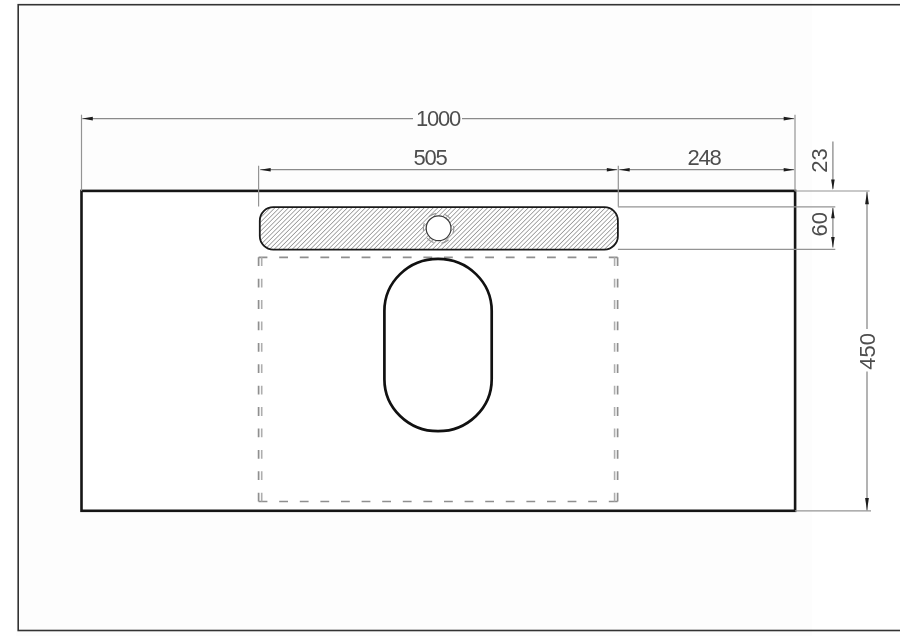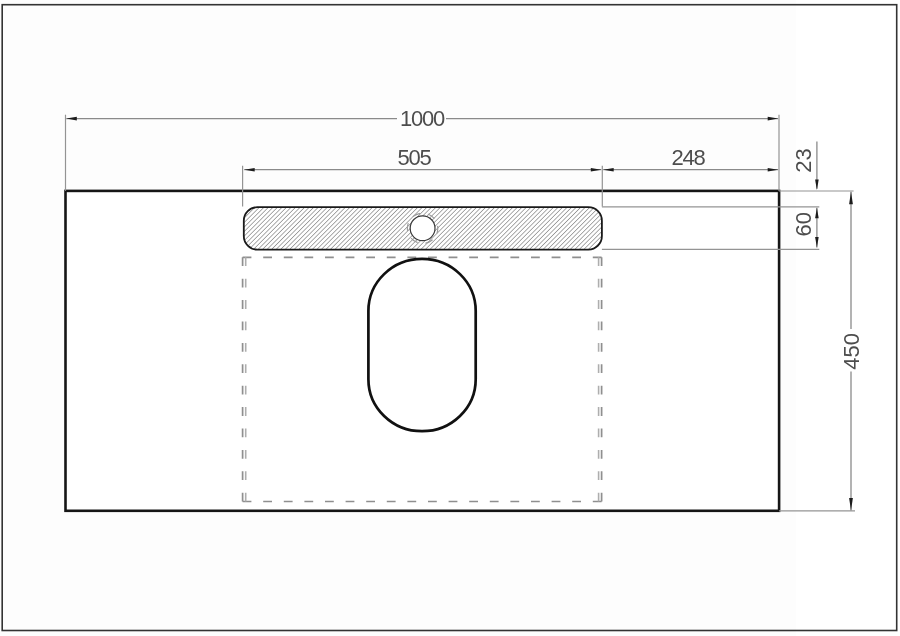--- a/index.html
+++ b/index.html
@@ -1,16 +1,16 @@
 <!DOCTYPE html>
 <html><head>
 <meta charset="utf-8">
 <style>
   html,body{margin:0;padding:0;background:#ffffff;}
-  .page{position:relative;width:796px;height:636px;background:#fdfdfd;}
+  .page{position:relative;width:796px;height:636px;background:#fdfdfd;margin-left:16px;}
   svg{position:absolute;left:0;top:0;}
   text{font-family:"Liberation Sans", sans-serif;fill:#4d4d4d;}
 </style>
 </head>
 <body>
 <div class="page">
 <svg width="900" height="636" viewBox="0 0 900 636">
   <defs>
     <pattern id="hatch" width="3.2" height="3.2" patternUnits="userSpaceOnUse" patternTransform="rotate(45 0 0)">
       <line x1="0" y1="0" x2="0" y2="3.2" stroke="#585858" stroke-width="1"></line>

